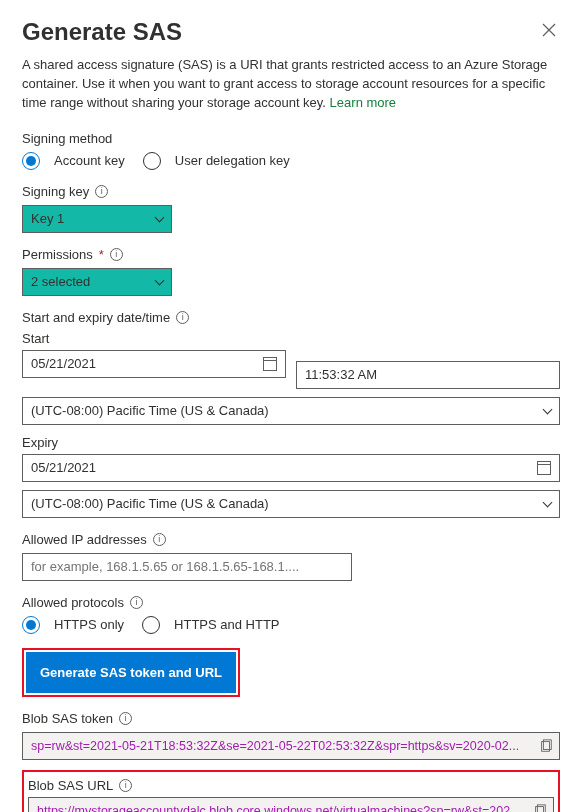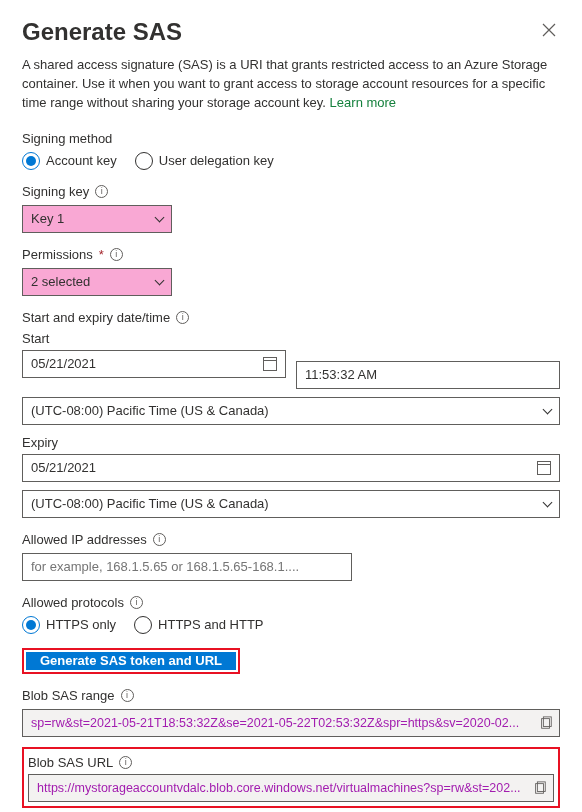--- a/index.html
+++ b/index.html
@@ -18,31 +18,31 @@
   .description { line-height: 1.45; margin-bottom: 18px; }
   .link { color: #15803d; cursor: pointer; }
   .section-label { margin-top: 14px; margin-bottom: 6px; display:flex; align-items:center; gap:6px;}
   .req { color: #a4262c; }
   .info-icon {
     display: inline-flex; align-items:center; justify-content:center;
     width:13px; height:13px; border:1px solid #605e5c; border-radius:50%;
     font-size:9px; color:#605e5c; 
   }
   .radio-group { display:flex; gap:18px; align-items:center; margin-bottom:6px;}
-  .radio-item { display:flex; align-items:center; gap:6px; cursor:pointer;}
+  .radio-item { display:flex; align-items:center; gap:14px; cursor:pointer;}
   .radio-outer {
     width:18px; height:18px; border:1px solid #323130; border-radius:50%;
     display:flex; align-items:center; justify-content:center;
   }
   .radio-outer.selected { border-color:#0078d4; }
   .radio-inner { width:10px; height:10px; border-radius:50%; background:#0078d4; }
   .select-box {
     border:1px solid #605e5c; height:28px; width:150px; padding:0 8px;
     display:flex; align-items:center; justify-content:space-between;
-    cursor:pointer; background:#f9a8d4;
+    cursor:pointer; background:#14b8a6;
   }
   .chevron { border:solid #323130; border-width:0 1px 1px 0; display:inline-block;
              padding:3px; transform:rotate(45deg); margin-bottom:2px;}
   .date-row { display:flex; gap:10px; margin-bottom:8px;}
   .date-box {
     border:1px solid #605e5c; height:28px; flex:1; padding:0 8px;
     display:flex; align-items:center; justify-content:space-between; background:#fff;
   }
   .time-box { flex:1;margin-top:11px; }
   .cal-icon { width:14px; height:14px; border:1px solid #605e5c; position:relative;}
@@ -50,21 +50,21 @@
   .tz-box {
     border:1px solid #605e5c; height:28px; width:100%; padding:0 8px;
     display:flex; align-items:center; justify-content:space-between;
     cursor:pointer; background:#fff; margin-bottom:4px;
   }
   .text-input {
     border:1px solid #605e5c; height:28px; width:330px; padding:0 8px;
     font-family:inherit; font-size:13px; color:#4d7c0f;
   }
   .generate-btn {
-    background:#0078d4; color:#fff; border:none; height:18px;
+    background:#0078d4; color:#fff; border:none; height:41px;
     padding:0 14px; font-size:13px; font-weight:600; cursor:pointer;
   }
   .highlight-red { border:2px solid #e81123; padding:2px; display:inline-block; }
   .highlight-red-block { border:2px solid #e81123; padding:6px 4px 4px 4px; margin-top:10px; position:relative;}
   .output-box {
     border:1px solid #605e5c; background:#f3f2f1; height:28px; width:100%;
     padding:0 30px 0 8px; position:relative; display:flex; align-items:center;
     color:#a21caf; font-size:12.5px; overflow:hidden; white-space:nowrap;
   }
   .copy-icon {
@@ -189,21 +189,21 @@
 
 
 <div style="margin-top:14px;">
   <span class="highlight-red">
     <button class="generate-btn">Generate SAS token and URL</button>
   </span>
 </div>
 
 
 <div class="section-label">
-  <span>Blob SAS range</span>
+  <span>Blob SAS token</span>
   <span class="info-icon">i</span>
 </div>
 <div class="output-box">
   <span>sp=rw&amp;st=2021-05-21T18:53:32Z&amp;se=2021-05-22T02:53:32Z&amp;spr=https&amp;sv=2020-02...</span>
   <span class="copy-icon">
     <svg viewBox="0 0 16 16">
         <rect x="3" y="3" width="9" height="11" fill="none" stroke="#605e5c"></rect>
         <rect x="5" y="1" width="9" height="11" fill="none" stroke="#605e5c"></rect>
       </svg>
   </span>

